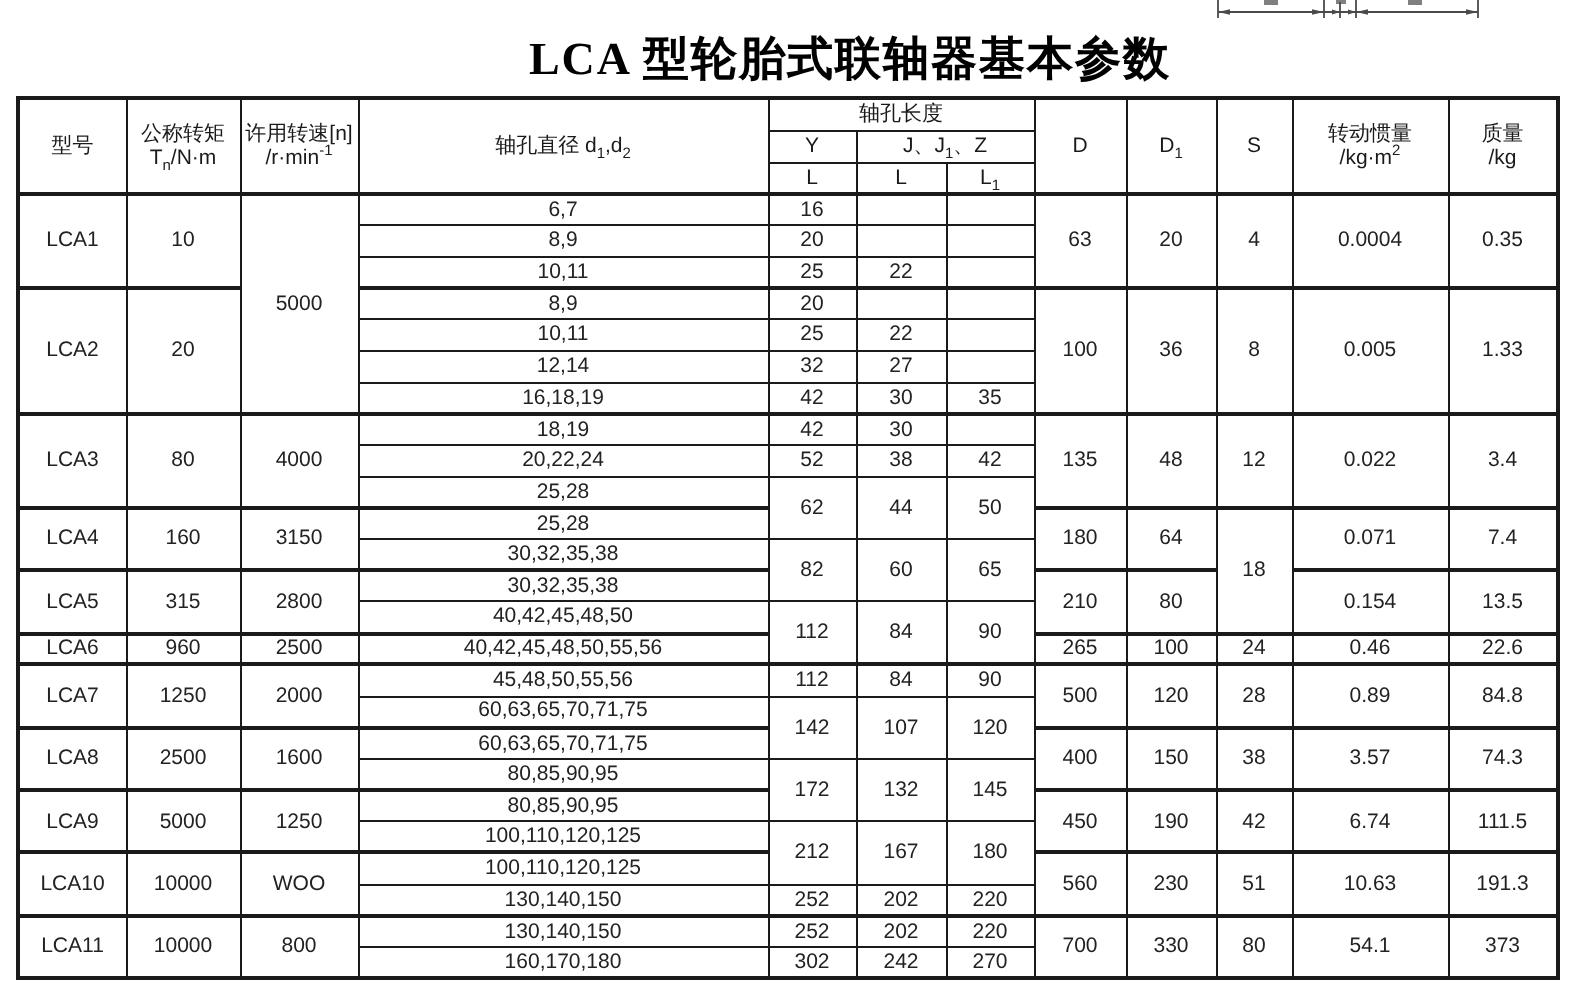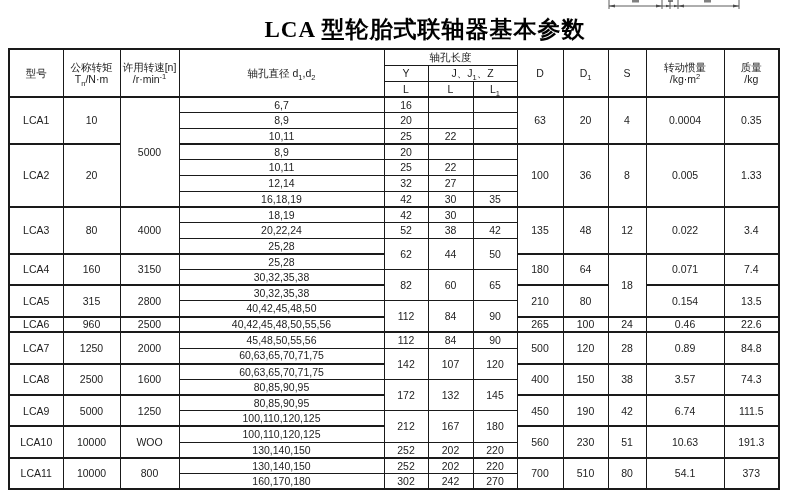--- a/index.html
+++ b/index.html
@@ -305,21 +305,21 @@
         </tr>
         <tr class="g">
           <td rowspan="2">LCA11</td>
           <td rowspan="2">10000</td>
           <td rowspan="2">800</td>
           <td>130,140,150</td>
           <td>252</td>
           <td>202</td>
           <td>220</td>
           <td rowspan="2">700</td>
-          <td rowspan="2">510</td>
+          <td rowspan="2">330</td>
           <td rowspan="2">80</td>
           <td rowspan="2">54.1</td>
           <td rowspan="2">373</td>
         </tr>
         <tr>
           <td>160,170,180</td>
           <td>302</td>
           <td>242</td>
           <td>270</td>
         </tr>

